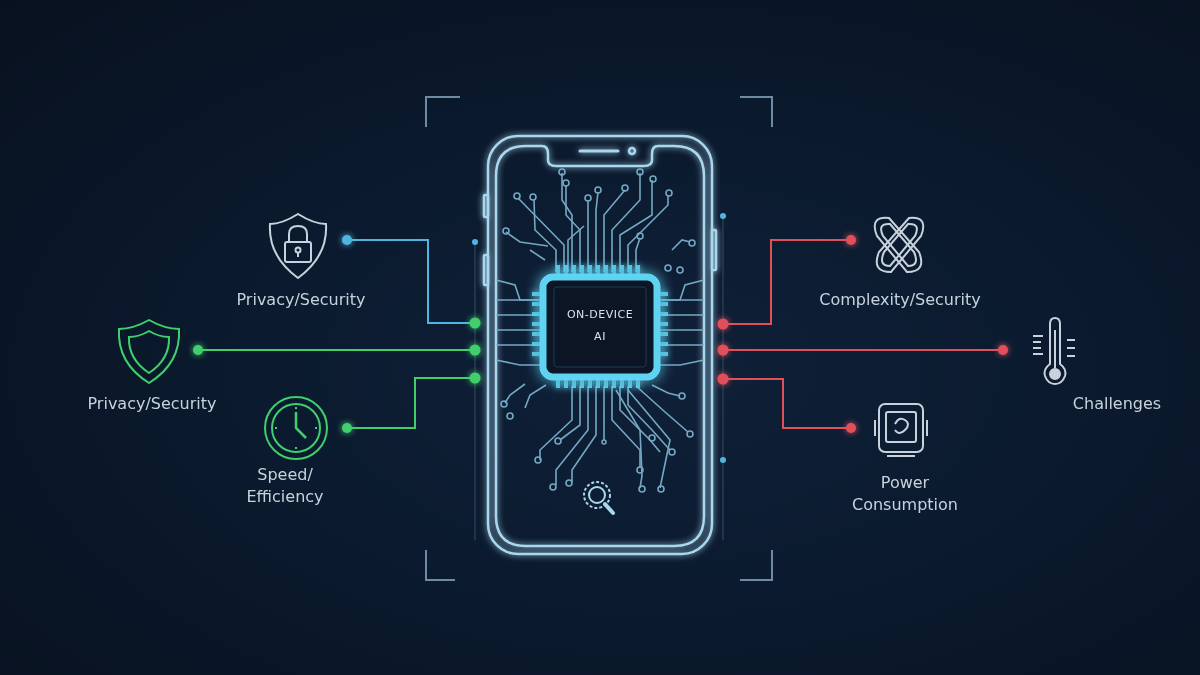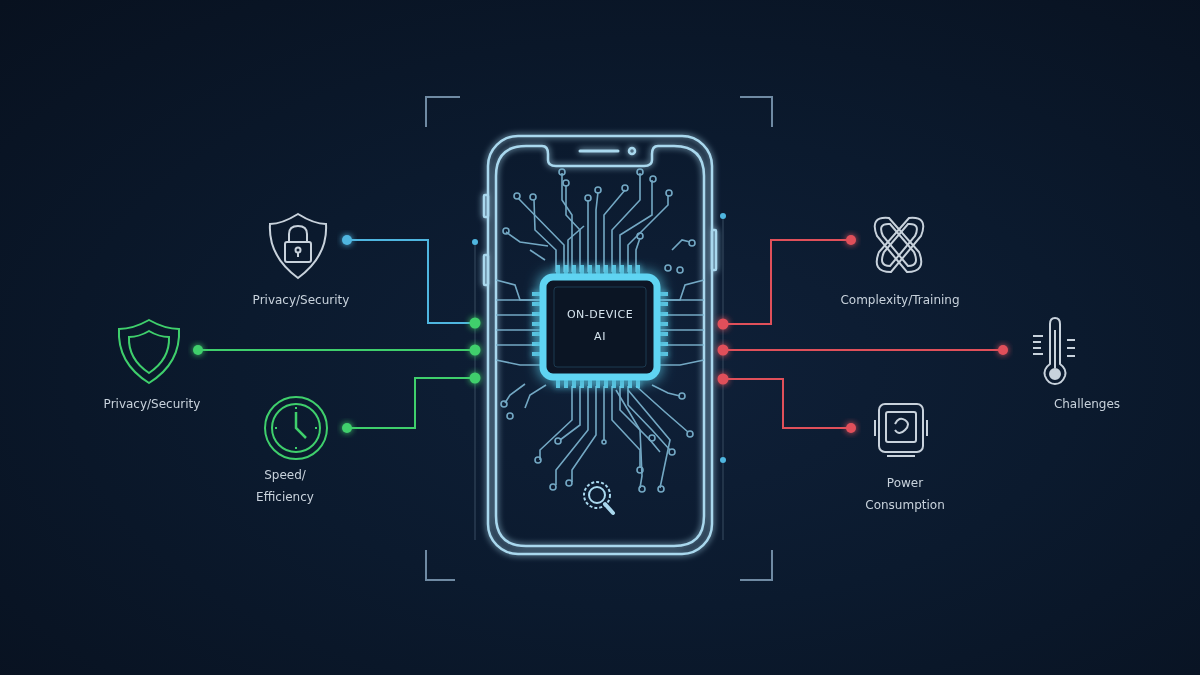--- a/index.html
+++ b/index.html
@@ -3,21 +3,21 @@
 <meta charset="utf-8">
 <style>
   html, body { margin:0; padding:0; }
   body {
     width:1200px; height:675px; overflow:hidden; position:relative;
     background: radial-gradient(ellipse at 55% 55%, #0f2038 0%, #0b1a2e 45%, #08111f 100%);
     font-family: "DejaVu Sans", sans-serif;
   }
   #diagram { position:absolute; left:0; top:0; width:1200px; height:675px; }
   .label {
-    position:absolute; color:#c8d2dc; font-size:12px; text-align:center;
+    position:absolute; color:#c8d2dc; font-size:16px; text-align:center;
     line-height:22px; white-space:pre-line; transform:translateX(-50%);
   }
   .chip-label {
     position:absolute; left:600px; top:304px; transform:translateX(-50%);
     color:#d6e4ee; font-size:11px; line-height:22px; text-align:center;
     white-space:pre-line; letter-spacing:0.5px;
   }
 </style>
 </head>
 <body>
@@ -268,16 +268,16 @@
 </svg>
 
 <div class="chip-label">ON-DEVICE
 AI</div>
 
 <div class="label" style="left:301px; top:289px;">Privacy/Security</div>
 <div class="label" style="left:152px; top:393px;">Privacy/Security</div>
 <div class="label" style="left:285px; top:464px;">Speed/
 Efficiency</div>
 
-<div class="label" style="left:900px; top:289px;">Complexity/Training</div>
-<div class="label" style="left:1087px; top:393px;">Challenges</div>
+<div class="label" style="left:900px; top:289px;">Complexity/Security</div>
+<div class="label" style="left:1117px; top:393px;">Challenges</div>
 <div class="label" style="left:905px; top:464px;margin-top:8px;">Power
 Consumption</div>
 
 </body></html>

